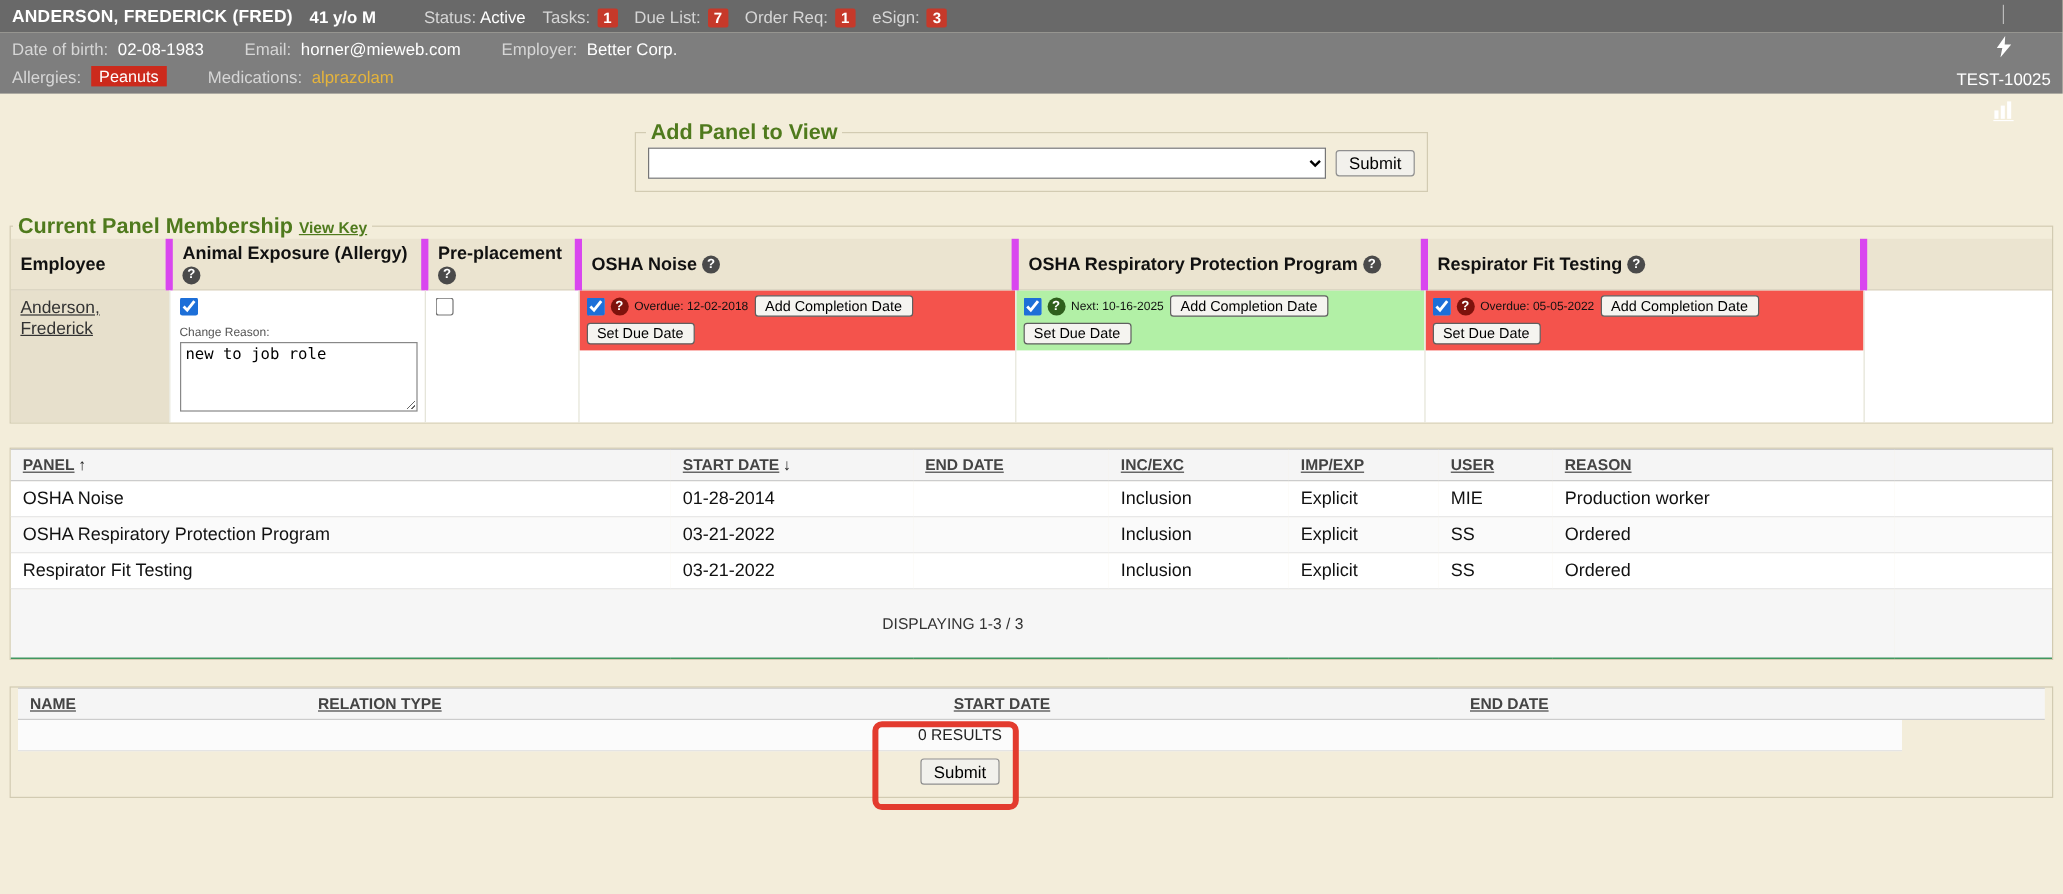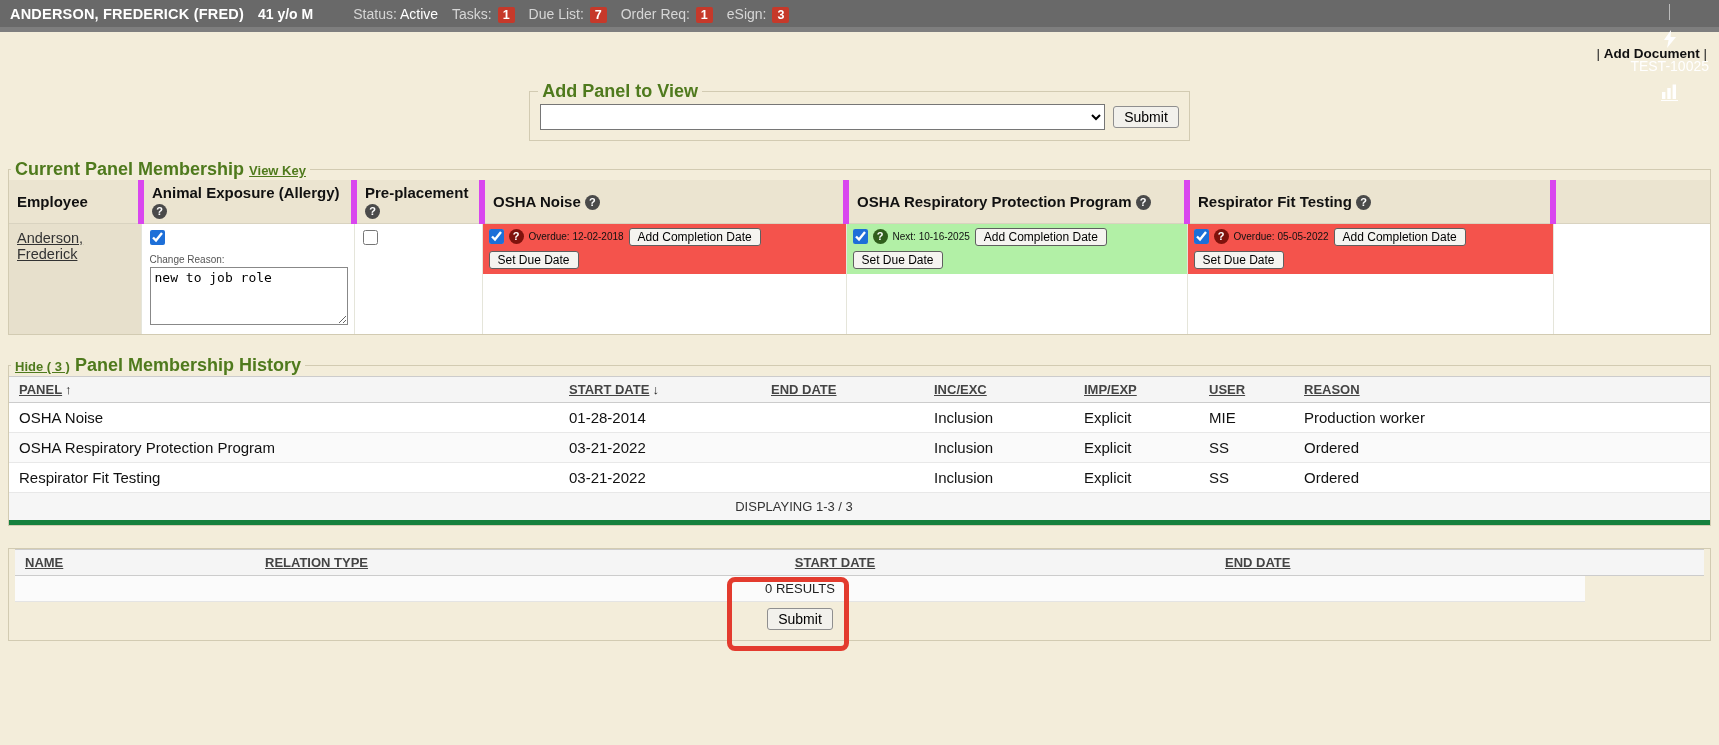--- a/index.html
+++ b/index.html
@@ -60,21 +60,21 @@
   .band-row2 { margin-top:5px; }
   input[type=checkbox] { width:15px; height:15px; accent-color:#1d6fd8; }
 
   .hist-fs { margin-top:20px; padding:0 0 0; }
   table.hist { width:100%; border-collapse:collapse; table-layout:fixed; font-size:15px; }
   table.hist thead th { background:#f5f5f5; border-top:1px solid #ccc; border-bottom:1px solid #ccc; font-size:13px; color:#444; text-align:left; font-weight:bold; padding:5px 10px; }
   table.hist thead th a { color:#444; text-decoration:underline; cursor:pointer; }
   .sort-glyph { text-decoration:none; display:inline-block; margin-left:3px; color:#222; font-weight:bold; font-size:13px; }
   table.hist tbody td { padding:6px 10px; border-bottom:1px solid #e8e8e8; background:#fff; }
   table.hist tbody tr:nth-child(2) td { background:#fafafa; }
-  table.hist tfoot td { background:#f6f6f6; text-align:center; font-size:13px; color:#333; padding:6px; border-bottom:5px solid #15803d; }
+  table.hist tfoot td { background:#f6f6f6; text-align:center; font-size:13px; color:#333; padding:21px; border-bottom:1px solid #15803d; }
 
   .emp-fs { margin-top:22px; position:relative; padding-bottom:10px; }
   table.orghist { width:100%; border-collapse:collapse; table-layout:fixed; font-size:13px; }
   table.orghist thead th { background:#f5f5f5; border-top:1px solid #ccc; border-bottom:1px solid #ccc; color:#444; text-align:left; font-weight:bold; padding:5px 10px; }
   table.orghist thead th a { color:#444; text-decoration:underline; cursor:pointer; }
   table.orghist td.results { background:#fbfbfb; border-bottom:1px solid #e4e4e4; text-align:center; padding:5px; color:#222; }
   .submit-row { width:1570px; text-align:center; margin-top:6px; }
   .annotation-box { position:absolute; left:718px; top:28px; width:122px; height:74px; border:5px solid #e33b2e; border-radius:8px; pointer-events:none; z-index:6; }
   th.col-start-center, td.col-start-center { text-align:center !important; }
   th.col-end-pad { padding-left:160px !important; }
@@ -133,27 +133,41 @@
           <rect x="1" y="8" width="3.4" height="7" fill="#fff"></rect>
           <rect x="6.3" y="4" width="3.4" height="11" fill="#fff"></rect>
           <rect x="11.6" y="0.5" width="3.4" height="14.5" fill="#fff"></rect>
           <rect x="0" y="16" width="17" height="1.3" fill="#fff"></rect>
         </svg>
     </span>
   </span>
 </div>
 
 <div class="bar23">
+  <div class="line">
+    <span class="blabel">Date of birth:</span>
+    <span class="bval">02-08-1983</span>
+    <span class="gap26"></span>
+    <span class="blabel">Email:</span>
+    <span class="bval">horner@mieweb.com</span>
+    <span class="gap26"></span>
+    <span class="blabel">Employer:</span>
+    <span class="bval">Better Corp.</span>
+  </div>
+  <div class="line">
+    <span class="blabel">Allergies:</span>
+    <span class="allergy-badge">Peanuts</span>
+    <span class="gap26"></span>
+    <span class="blabel">Medications:</span>
+    <span class="meds">alprazolam</span>
+  </div>
 </div>
 
 <div class="content">
 
-  <div class="adddoc-row">
-    <span>| </span><a>Add Document</a><span> |</span>
-  </div>
 
   <fieldset class="addpanel-fs">
     <legend>Add Panel to View</legend>
     <div class="addpanel-inner">
       <select><option></option></select>
       <button class="btn">Submit</button>
     </div>
   </fieldset>
 
   <fieldset class="curpanel-fs">
@@ -248,21 +262,20 @@
               </div>
             </div>
           </td>
           <td></td>
         </tr>
       </tbody>
     </table>
   </fieldset>
 
   <fieldset class="hist-fs">
-    <legend><a class="small-link">Hide ( 3 )</a> <span>Panel Membership History</span></legend>
     <table class="hist">
       <colgroup>
         <col style="width:550px">
           <col style="width:202px">
           <col style="width:163px">
           <col style="width:150px">
         <col style="width:125px">
           <col style="width:95px">
           <col style="width:285px">
           <col>

